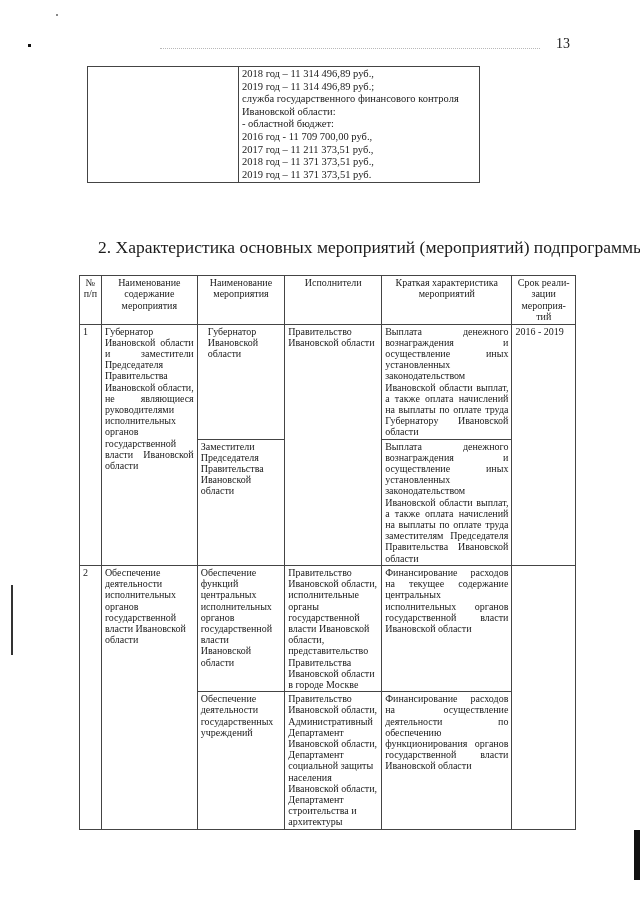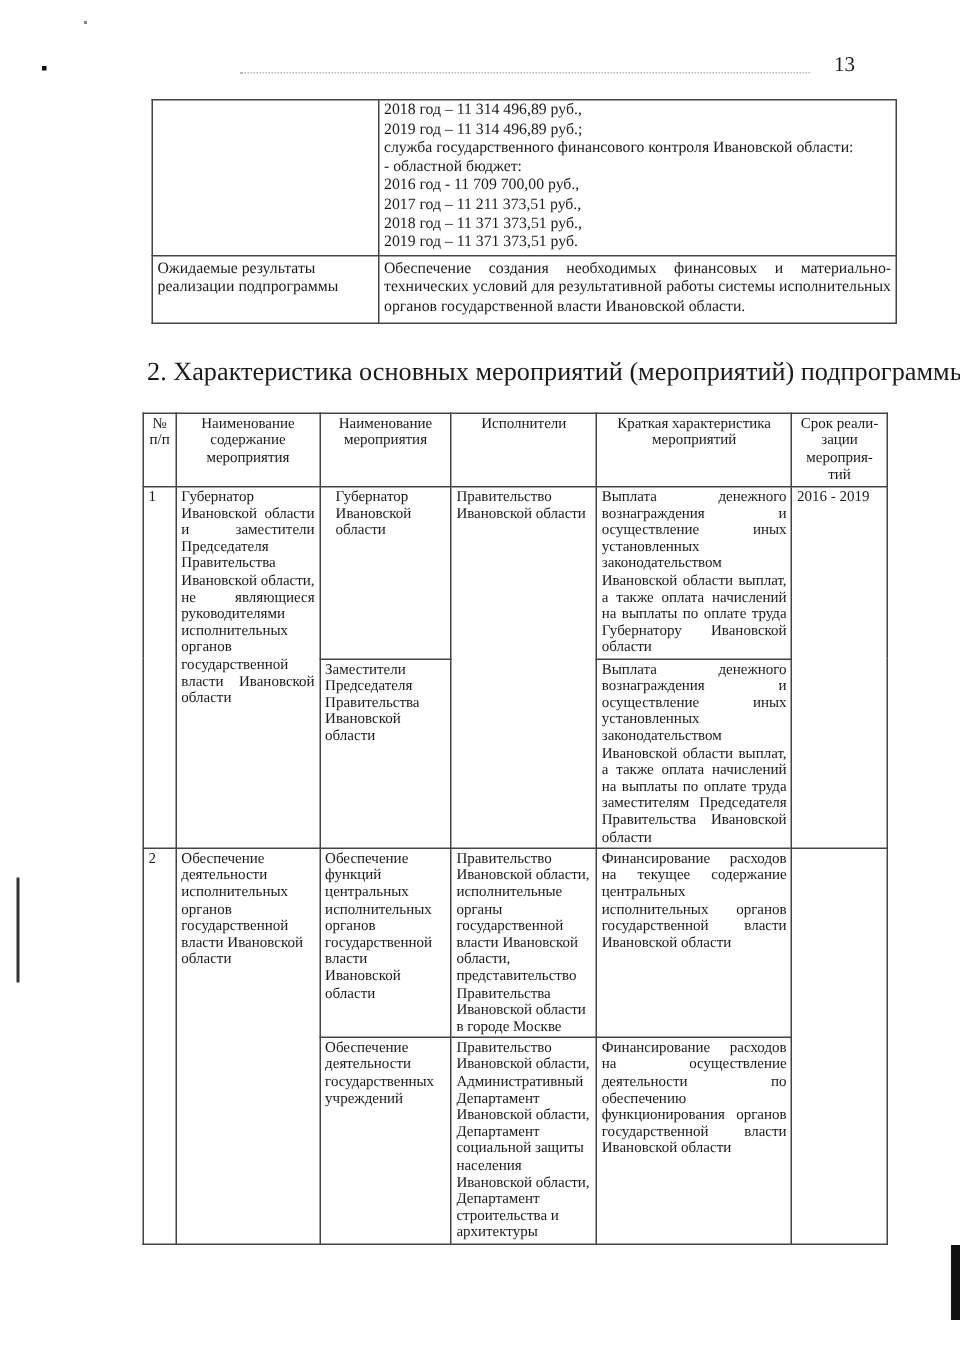--- a/index.html
+++ b/index.html
@@ -9,26 +9,26 @@
   .scan-dots { position: absolute; top: 48px; left: 160px; width: 380px; height: 2px;
                border-top: 1px dotted #b8b8b8; }
   .speck1 { position: absolute; left: 56px; top: 14px; width: 2px; height: 2px; background:#888; }
   .speck2 { position: absolute; left: 28px; top: 44px; width: 3px; height: 3px; background:#111; }
   .margin-line { position: absolute; left: 11px; top: 585px; width: 2px; height: 70px; background: #333; }
   .right-bar { position: absolute; left: 634px; top: 830px; width: 6px; height: 50px; background: #111; }
 
   table { border-collapse: collapse; position: absolute; font-size: 10.5px; line-height: 12.6px; }
   td, th { border: 1px solid #444; vertical-align: top; padding: 1px 3px; font-weight: normal; }
 
-  .top-table { left: 101px; top: 66px; width: 497px; }
+  .top-table { left: 87px; top: 66px; width: 393px; }
   .top-table td:first-child { width: 144px; }
 
   .section-heading { position: absolute; left: 98px; top: 237px; font-size: 17.5px; white-space: nowrap; }
 
-  .main-table { left: 95px; top: 275px; width: 497px; }
+  .main-table { left: 79px; top: 275px; width: 497px; }
   .main-table th { text-align: center; line-height: 11.4px; font-size: 10px; }
   .main-table td { line-height: 11.2px; font-size: 10px; }
   .c0 { width: 14px; }
   .c1 { width: 85px; }
   .c2 { width: 77px; }
   .c3 { width: 86px; }
   .c4 { width: 118px; }
   .c5 { width: 54px; margin-top: 30px; }
   .just { text-align: justify; }
   .center { text-align: left; }
@@ -50,24 +50,20 @@
     <td>
       <div>2018 год – 11 314 496,89 руб.,</div>
       <div>2019 год – 11 314 496,89 руб.;</div>
       <div>служба государственного финансового контроля Ивановской области:</div>
       <div>- областной бюджет:</div>
       <div>2016 год - 11 709 700,00 руб.,</div>
       <div>2017 год – 11 211 373,51 руб.,</div>
       <div>2018 год – 11 371 373,51 руб.,</div>
       <div>2019 год – 11 371 373,51 руб.</div>
     </td>
-  </tr>
-  <tr>
-    <td style="padding-top:3px;">Ожидаемые результаты реализации подпрограммы</td>
-    <td class="just" style="padding-top:3px; padding-bottom:3px;">Обеспечение создания необходимых финансовых и материально-технических условий для результативной работы системы исполнительных органов государственной власти Ивановской области.</td>
   </tr>
 </tbody>
   </table>
 
 <div class="section-heading">2. Характеристика основных мероприятий (мероприятий) подпрограммы</div>
 
 <table class="main-table">
   <tbody>
       <tr>
     <th class="c0">№ п/п</th>

